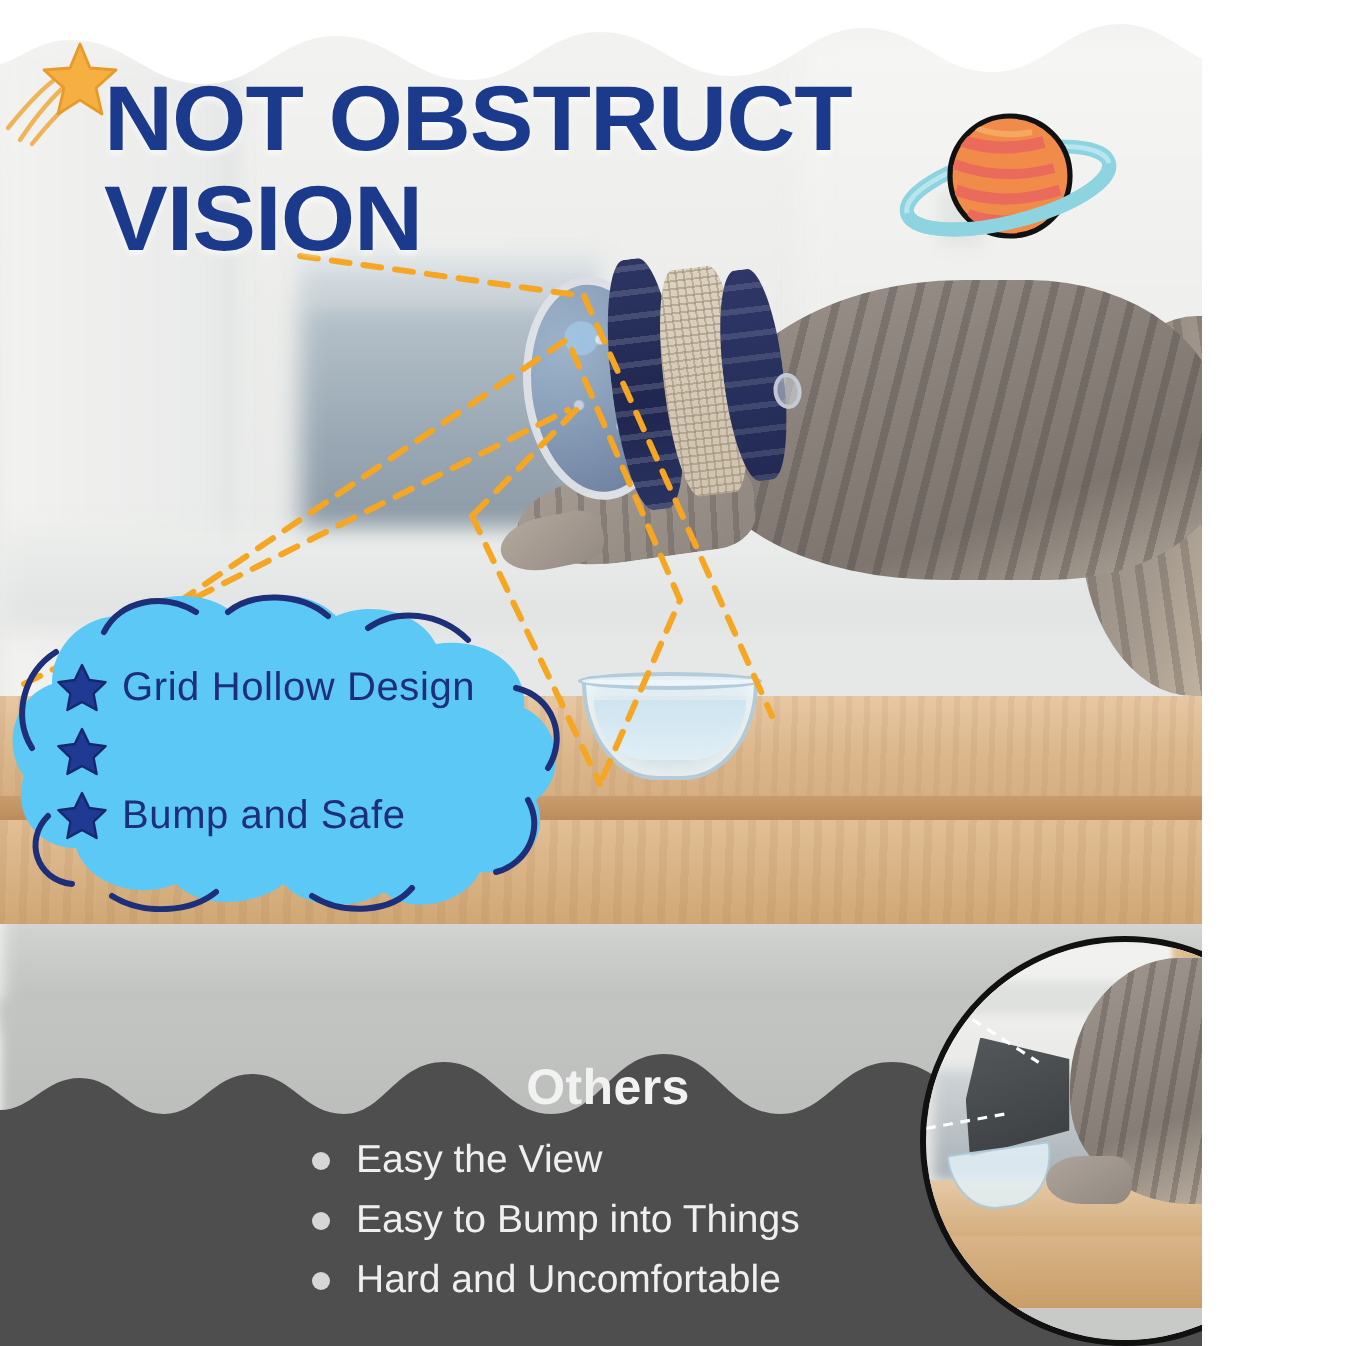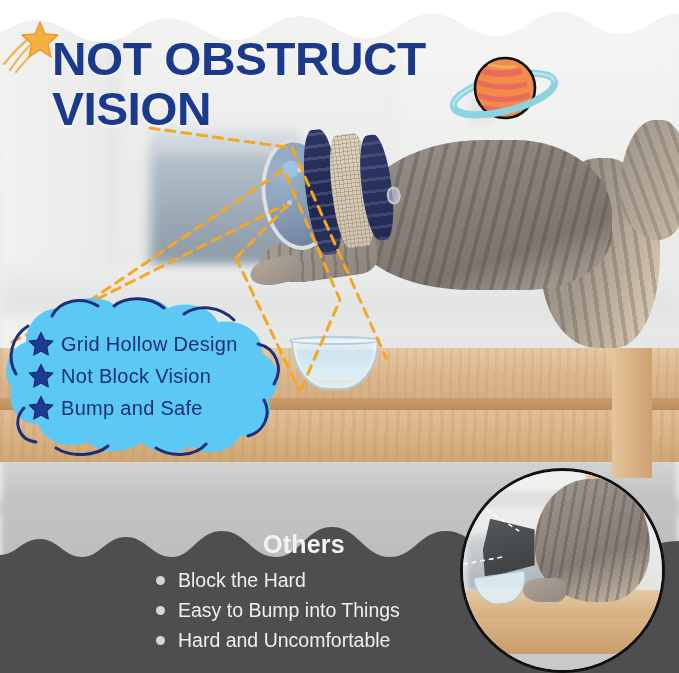--- a/index.html
+++ b/index.html
@@ -4,21 +4,21 @@
 <style>
   * { box-sizing: border-box; margin: 0; padding: 0; }
   body {
     width: 679px; height: 673px;
     font-family: "Liberation Sans", sans-serif;
     overflow: hidden;
     background: #ffffff;
   }
   .poster {
     position: relative;
-    width: 679px; height: 673px;
+    width: 601px; height: 673px;
     overflow: hidden;
   }
 
   
   .photo-bg { position: absolute; inset: 0; }
   .bg-wall {
     position: absolute; left: 0; top: 0; width: 679px; height: 400px;
     background:
       linear-gradient(180deg,#f3f3f1 0%,#ecedeb 40%,#e4e6e6 100%);
   }
@@ -420,21 +420,20 @@
       <div class="cloud-row">
         <svg class="cloud-star" viewBox="0 0 26 26">
           <path d="M13,1.5 L16.6,9 L24.8,10.1 L18.8,15.8 L20.3,24 L13,20 L5.7,24 L7.2,15.8 L1.2,10.1 L9.4,9 Z" fill="#1e3a93" stroke="#16286b" stroke-width="1.2" stroke-linejoin="round"></path>
         </svg>
         <span class="cloud-label">Grid Hollow Design</span>
       </div>
       <div class="cloud-row">
         <svg class="cloud-star" viewBox="0 0 26 26">
           <path d="M13,1.5 L16.6,9 L24.8,10.1 L18.8,15.8 L20.3,24 L13,20 L5.7,24 L7.2,15.8 L1.2,10.1 L9.4,9 Z" fill="#1e3a93" stroke="#16286b" stroke-width="1.2" stroke-linejoin="round"></path>
         </svg>
-        <span class="cloud-label">Not Block Vision</span>
       </div>
       <div class="cloud-row">
         <svg class="cloud-star" viewBox="0 0 26 26">
           <path d="M13,1.5 L16.6,9 L24.8,10.1 L18.8,15.8 L20.3,24 L13,20 L5.7,24 L7.2,15.8 L1.2,10.1 L9.4,9 Z" fill="#1e3a93" stroke="#16286b" stroke-width="1.2" stroke-linejoin="round"></path>
         </svg>
         <span class="cloud-label">Bump and Safe</span>
       </div>
     </div>
   </div>
 
@@ -447,21 +446,21 @@
       C 414,52 420,26 446,26 C 472,26 478,52 504,52
       C 528,52 534,28 560,28 C 586,28 592,52 618,52
       C 640,52 648,36 679,36 V168 H0 Z"></path>
   </svg>
 
   <div class="others-content">
     <div class="others-title">Others</div>
     <div class="others-list">
       <div class="others-item">
         <span class="others-bullet"></span>
-        <span class="others-label">Block the Hard</span>
+        <span class="others-label">Easy the View</span>
       </div>
       <div class="others-item">
         <span class="others-bullet"></span>
         <span class="others-label">Easy to Bump into Things</span>
       </div>
       <div class="others-item">
         <span class="others-bullet"></span>
         <span class="others-label">Hard and Uncomfortable</span>
       </div>
     </div>

